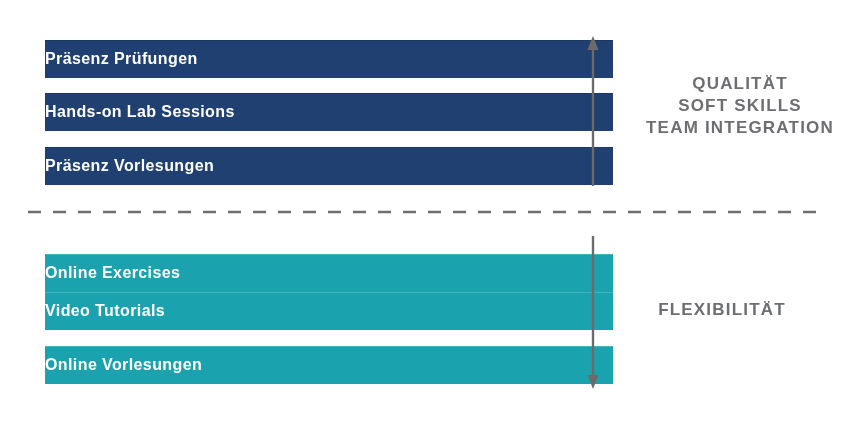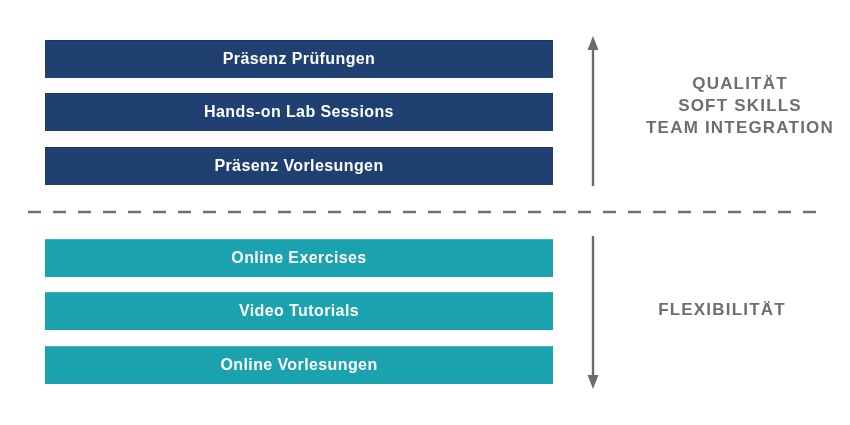--- a/index.html
+++ b/index.html
@@ -11,25 +11,24 @@
   .canvas {
     position: relative;
     width: 850px;
     height: 425px;
     background: #ffffff;
     overflow: hidden;
   }
   .bar {
     position: absolute;
     left: 45px;
-    width: 508px;
+    width: 568px;
     height: 38px;
     display: flex;
     align-items: center;
-    justify-content: center;
   }
   .bar span {
     color: var(--bar-text, #ffffff);
     font-weight: bold;
     font-size: 16px;
     letter-spacing: 0.4px;
     white-space: nowrap;
   }
   .bar.navy { background: var(--navy, #1f4070); box-shadow: inset 0 1px 0 rgba(0,0,0,0.12); }
   .bar.teal { background: var(--teal, #1aa3ae); box-shadow: inset 0 1px 0 rgba(255,255,255,0.18); }
@@ -88,21 +87,21 @@
   <div class="side-label top">
     <div>QUALITÄT</div>
     <div>SOFT SKILLS</div>
     <div>TEAM INTEGRATION</div>
   </div>
 
   <svg class="divider" viewBox="0 0 850 4" aria-hidden="true">
     <line x1="28" y1="2" x2="822" y2="2" stroke="currentColor" stroke-width="2.5" stroke-dasharray="13 12"></line>
   </svg>
 
-  <div class="bar teal" style="top:239px">
+  <div class="bar teal" style="top:254px">
     <span>Online Exercises</span>
   </div>
   <div class="bar teal" style="top:346px">
     <span>Online Vorlesungen</span>
   </div>
   <div class="bar teal" style="top:292px">
     <span>Video Tutorials</span>
   </div>
 
   <svg class="arrow down" viewBox="0 0 14 153" aria-hidden="true">

